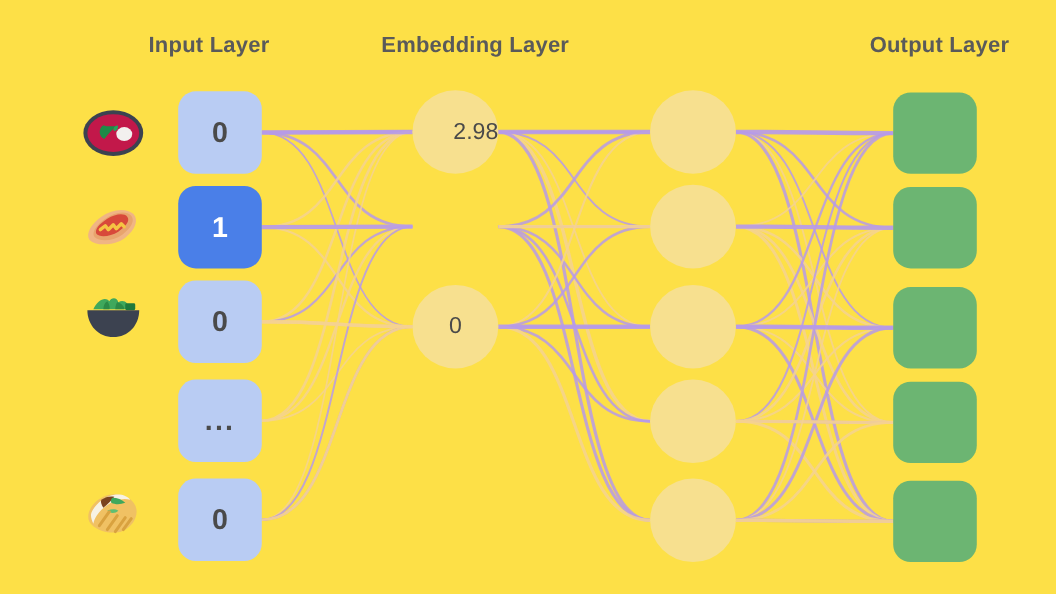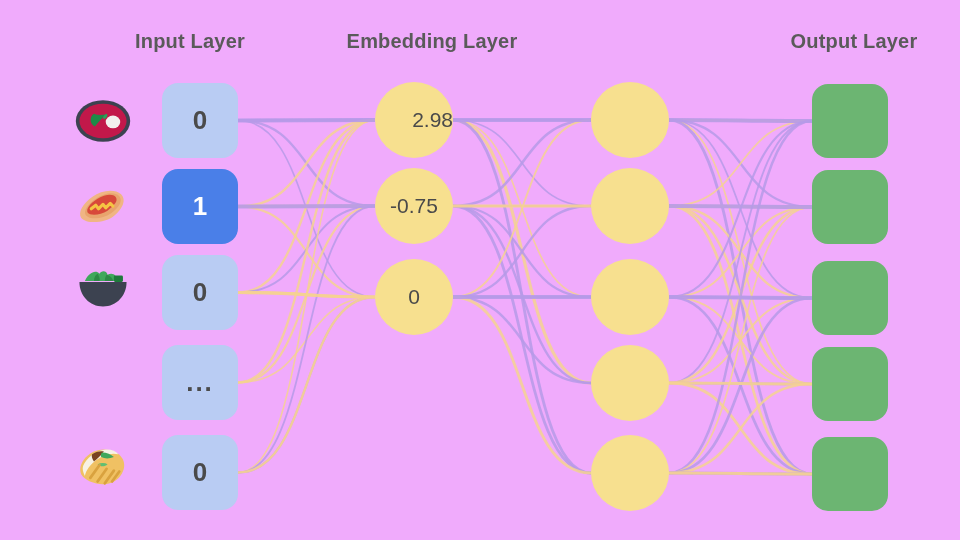--- a/index.html
+++ b/index.html
@@ -7,21 +7,21 @@
     padding: 0;
     background: #ffffff;
   }
   body {
     font-family: "Liberation Sans", sans-serif;
   }
   #canvas {
     position: relative;
     width: 960px;
     height: 540px;
-    background: #f0abfc;
+    background: #fde047;
     overflow: hidden;
   }
 
   
   .layer-title {
     position: absolute;
     font-size: 20px;
     font-weight: bold;
     color: #5a5a5a;
     letter-spacing: 0.2px;
@@ -222,23 +222,20 @@
   <div class="node input-box ellipsis" style="left:162px; top:345px;">
     <span>...</span>
   </div>
   <div class="node input-box" style="left:162px; top:435px;">
     <span>0</span>
   </div>
 
   <div class="node embed-circle" style="left:375px; top:82px;justify-content:flex-end;">
     <span>2.98</span>
   </div>
-  <div class="node embed-circle" style="left:375px; top:168px;">
-    <span>-0.75</span>
-  </div>
   <div class="node embed-circle" style="left:375px; top:259px;">
     <span>0</span>
   </div>
 
   <div class="node hidden-circle" style="left:591px; top:82px;">
     <span></span>
   </div>
   <div class="node hidden-circle" style="left:591px; top:168px;">
     <span></span>
   </div>

